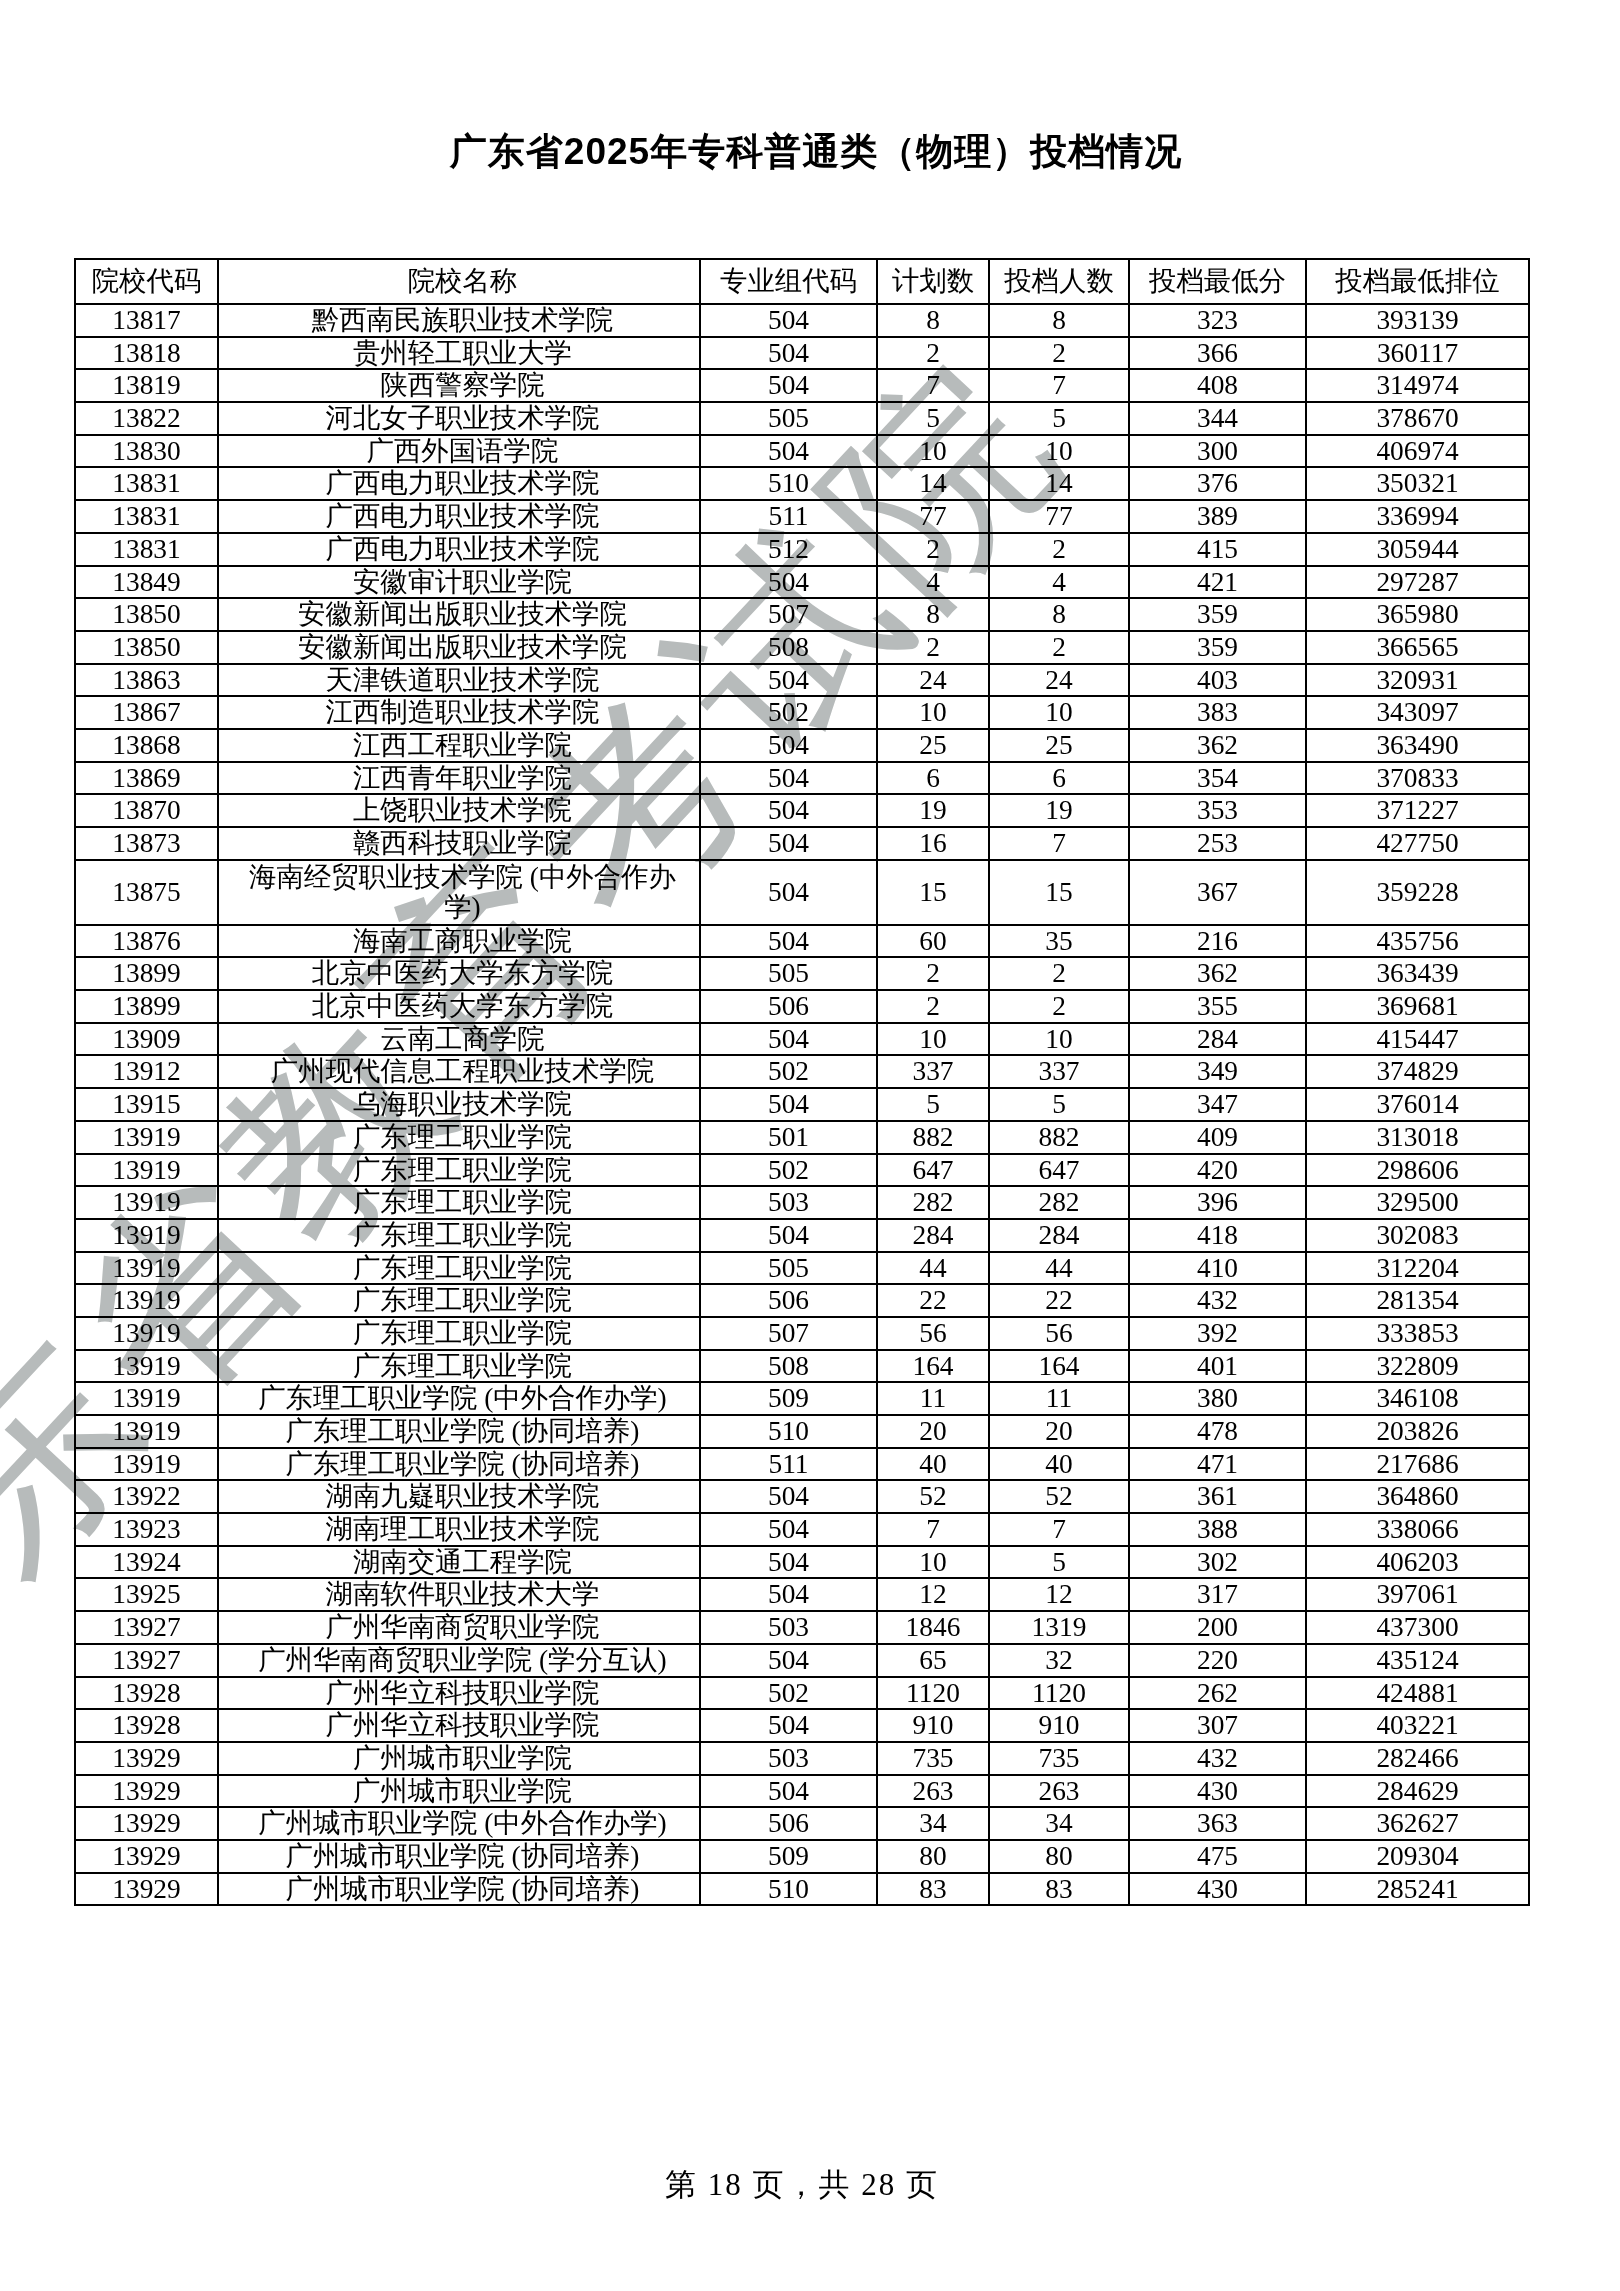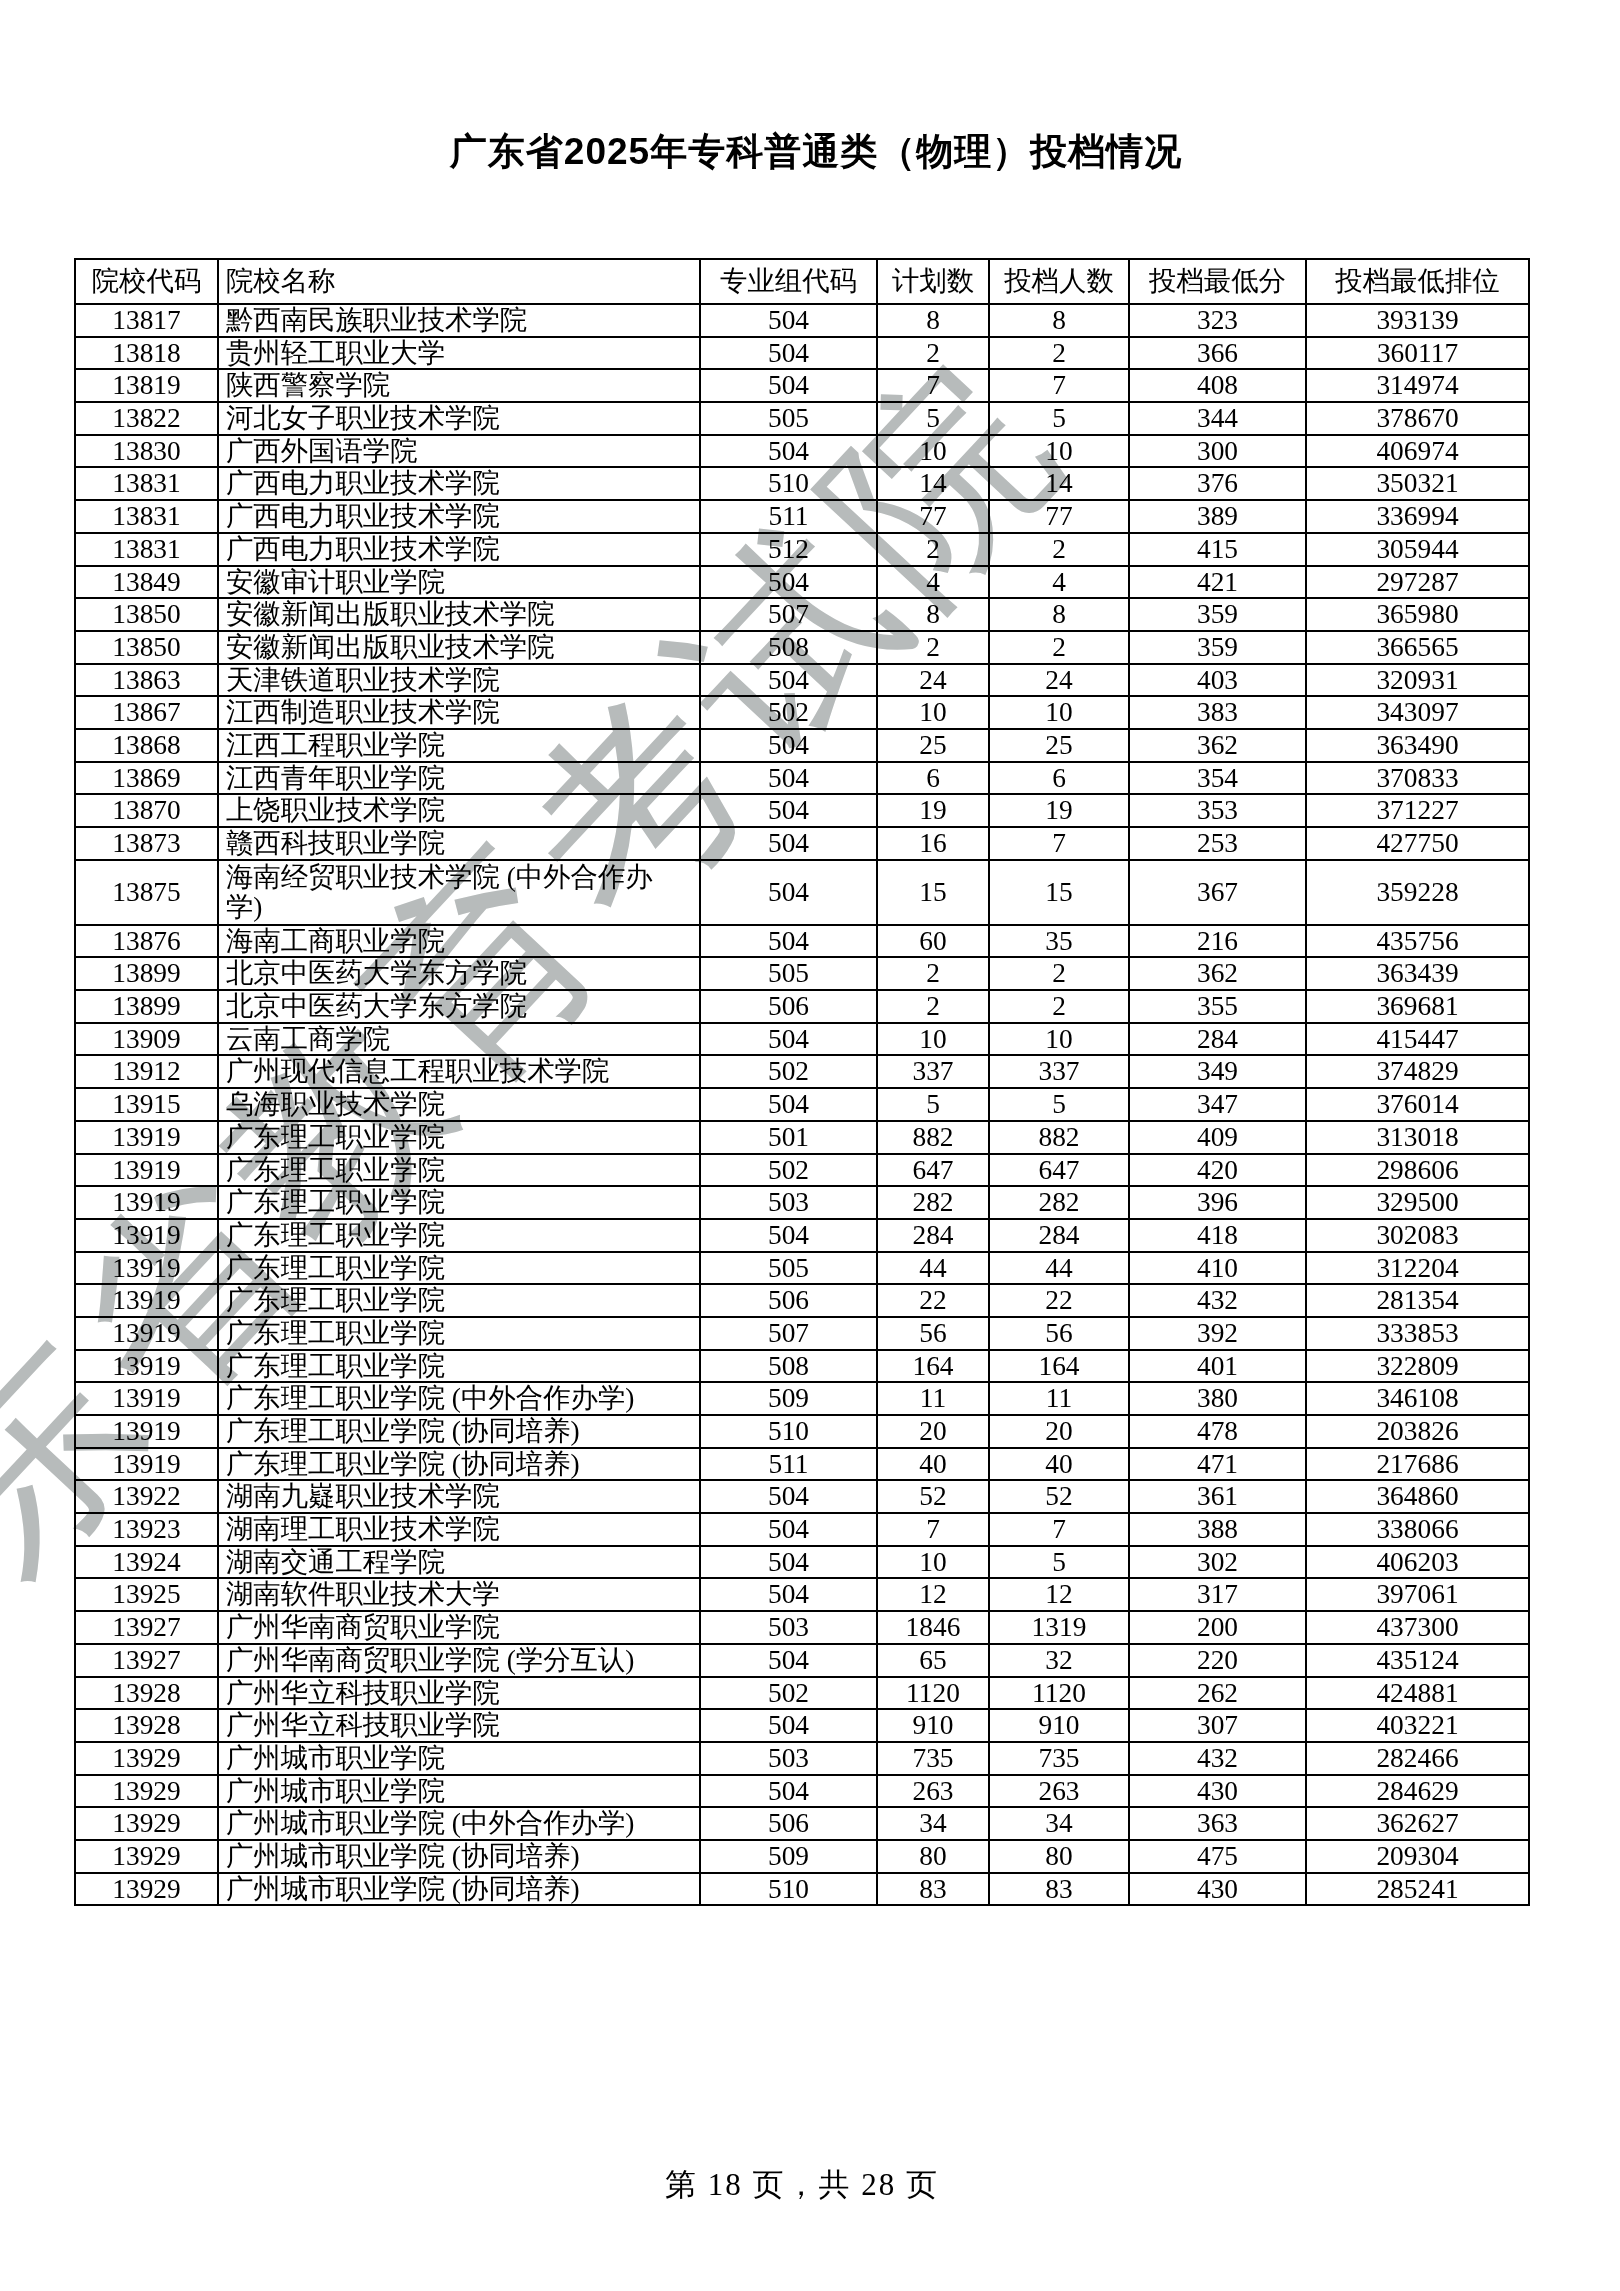--- a/index.html
+++ b/index.html
@@ -41,21 +41,21 @@
     text-align: center;
     vertical-align: middle;
     padding: 0;
     overflow: hidden;
     line-height: 1.12;
     font-weight: normal;
   }
   table.report th { height: 43px; }
   table.report td { height: 30px; }
   table.report th:nth-child(2), table.report td:nth-child(2) {
-    text-align: left;
+    text-align: center;
     padding-left: 6.9px;
   }
   tr.row-tall td { height: 63px; }
   tr.row-tall td:nth-child(2) span {
     display: inline-block;
     width: 446px;
     vertical-align: middle;
   }
   .page-footer {
     position: absolute;

